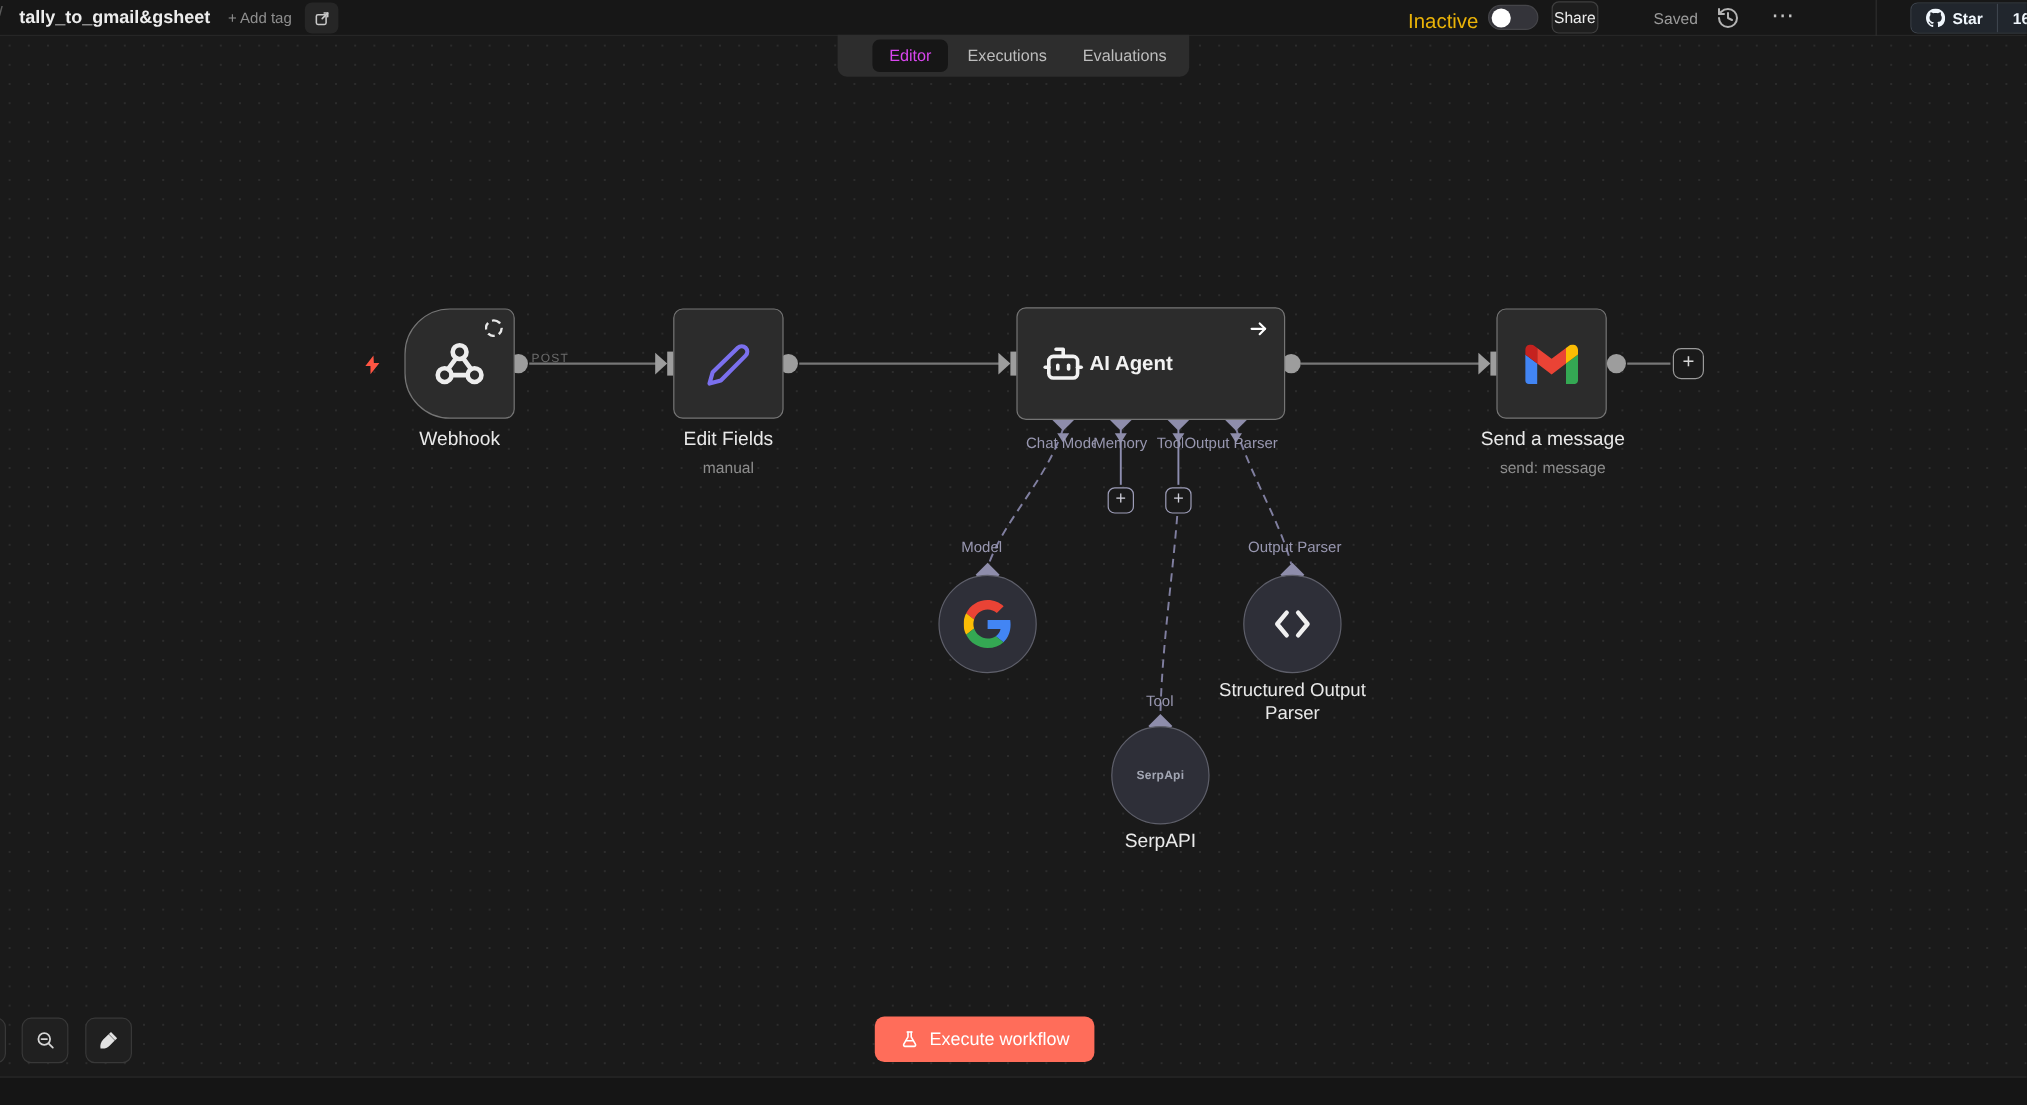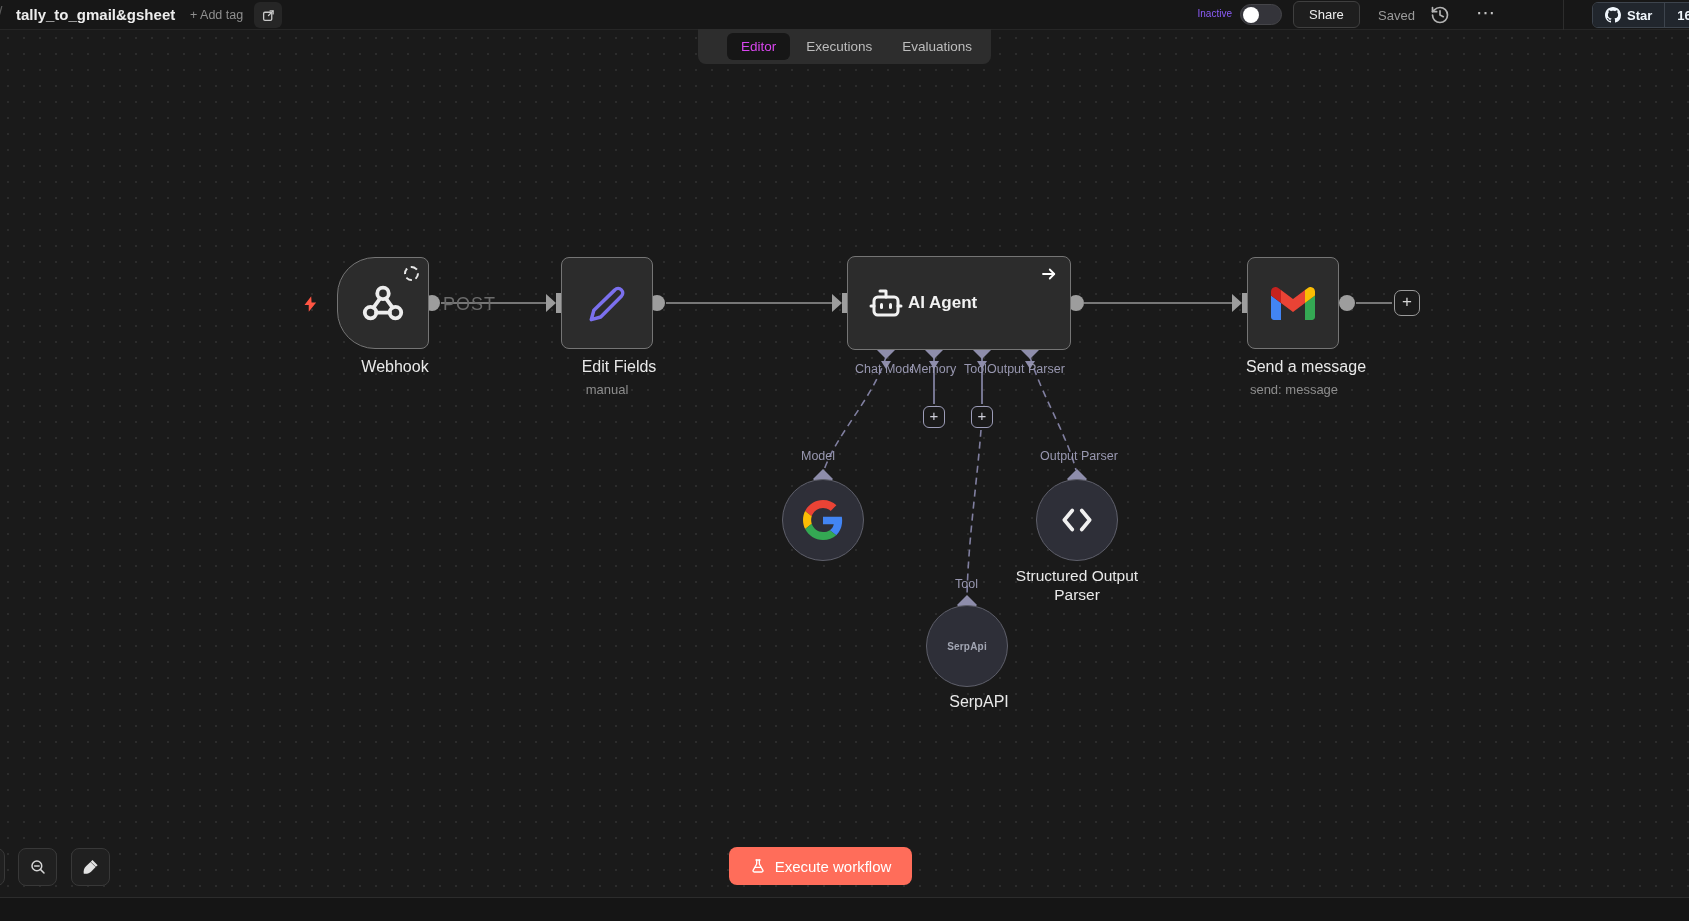--- a/index.html
+++ b/index.html
@@ -8,25 +8,25 @@
   #app { position:relative; width:1689px; height:921px; }
 
   
   #topbar { position:absolute; left:0; top:0; width:1689px; height:30px;
             background:#171717; border-bottom:1px solid #262626; z-index:40; }
   .tb-slash { position:absolute; left:-2px; top:4px; color:#5a5a5a; font-size:16px; }
   .tb-title { position:absolute; left:16px; top:6px; color:#ededed; font-size:15px; font-weight:600; }
   .tb-addtag { position:absolute; left:190px; top:8px; color:#8f8f8f; font-size:12.5px; cursor:pointer; }
   .tb-iconbtn { position:absolute; left:254px; top:2px; width:28px; height:26px; background:#262626;
                 border-radius:6px; display:flex; align-items:center; justify-content:center; cursor:pointer; }
-  .tb-inactive { position:absolute; right:457px; top:8px; color:#8b5cf6; font-size:10px; }
+  .tb-inactive { position:absolute; right:457px; top:8px; color:#eab308; font-size:17px; }
   .toggle { position:absolute; left:1240px; top:4px; width:42px; height:21px; border-radius:11px;
             background:#34343a; border:1px solid #454549; cursor:pointer; }
   .toggle .knob { position:absolute; left:2px; top:1.5px; width:16px; height:16px; border-radius:50%; background:#ffffff; }
-  .tb-share { position:absolute; left:1293px; top:1px; height:27px; padding:0 15px; background:#1e1e1e;
+  .tb-share { position:absolute; left:1293px; top:1px; height:27px; padding:0 1px; background:#1e1e1e;
               border:1px solid #3f3f3f; border-radius:6px; color:#ededed; font-size:13px;
               display:flex; align-items:center; cursor:pointer; }
   .tb-saved { position:absolute; left:1378px; top:8px; color:#9b9b9b; font-size:13px; }
   .tb-history { position:absolute; left:1430px; top:5px; width:20px; height:20px; cursor:pointer; }
   .tb-more { position:absolute; left:1476px; top:1px; color:#c4c4c4; font-size:19px; letter-spacing:1px; cursor:pointer; }
   .tb-divider { position:absolute; left:1563px; top:0; width:1px; height:30px; background:#2d2d2d; }
   .gh-widget { position:absolute; left:1592px; top:2px; height:26px; display:flex;
                border:1px solid #3d444d; border-radius:6px; overflow:hidden; }
   .gh-star { display:flex; align-items:center; gap:6px; padding:0 12px; background:#21262d;
              color:#f0f6fc; font-size:13px; font-weight:600; cursor:pointer; }
@@ -60,26 +60,26 @@
   .listen-dot { position:absolute; right:9px; top:8px; width:15px; height:15px;
                 border:2px dashed #e8e8e8; border-radius:50%; }
 
   .node-circle { width:82px; height:82px; border-radius:50%; background:#2e2f38; border:1.6px solid #5e5f6a;
                  display:flex; align-items:center; justify-content:center; cursor:pointer; }
   #node-gemini  { left:782px; top:449px; }
   #node-sop     { left:1036px; top:449px; }
   #node-serpapi { left:926px; top:575px; }
   .serp-text { color:#a2a6b3; font-size:10px; font-weight:700; letter-spacing:.2px; }
 
-  .caption { color:#e9e9e9; font-size:16px; text-align:center; transform:translateX(-50%); white-space:nowrap;margin-left:12px; }
+  .caption { color:#e9e9e9; font-size:16px; text-align:center; transform:translateX(-50%); white-space:nowrap; }
   .subcap  { color:#8d8d8d; font-size:13px; text-align:center; transform:translateX(-50%); white-space:nowrap; }
   .caption2 { color:#e9e9e9; font-size:15.5px; line-height:19px; text-align:center; transform:translateX(-50%); }
   .portlabel { color:#9897b0; font-size:12.5px; white-space:nowrap; }
   .clip { overflow:hidden; display:inline-block; }
-  .post-label { left:443px; top:264px; color:#6b6b6b; font-size:18px; letter-spacing:1px; }
+  .post-label { left:443px; top:264px; color:#6b6b6b; font-size:10px; letter-spacing:1px; }
 
   .plus-sm { width:22px; height:22px; border:1.7px solid #9d9db8; border-radius:6px; background:#1a1a1a;
              color:#cfcfda; font-size:15px; line-height:18px; text-align:center; cursor:pointer; }
   .plus-lg { left:1394px; top:260px; width:26px; height:26px; border:1.7px solid #9a9a9a; border-radius:7px;
              background:#1a1a1a; color:#d6d6d6; font-size:17px; line-height:22px; text-align:center; cursor:pointer; }
   #bolt { left:302px; top:265px; width:17px; height:18px; }
 
   
   .canvas-btn { position:absolute; width:39px; height:38px; background:#202020; border:1px solid #383838;
                 border-radius:8px; display:flex; align-items:center; justify-content:center; cursor:pointer; z-index:30; }

